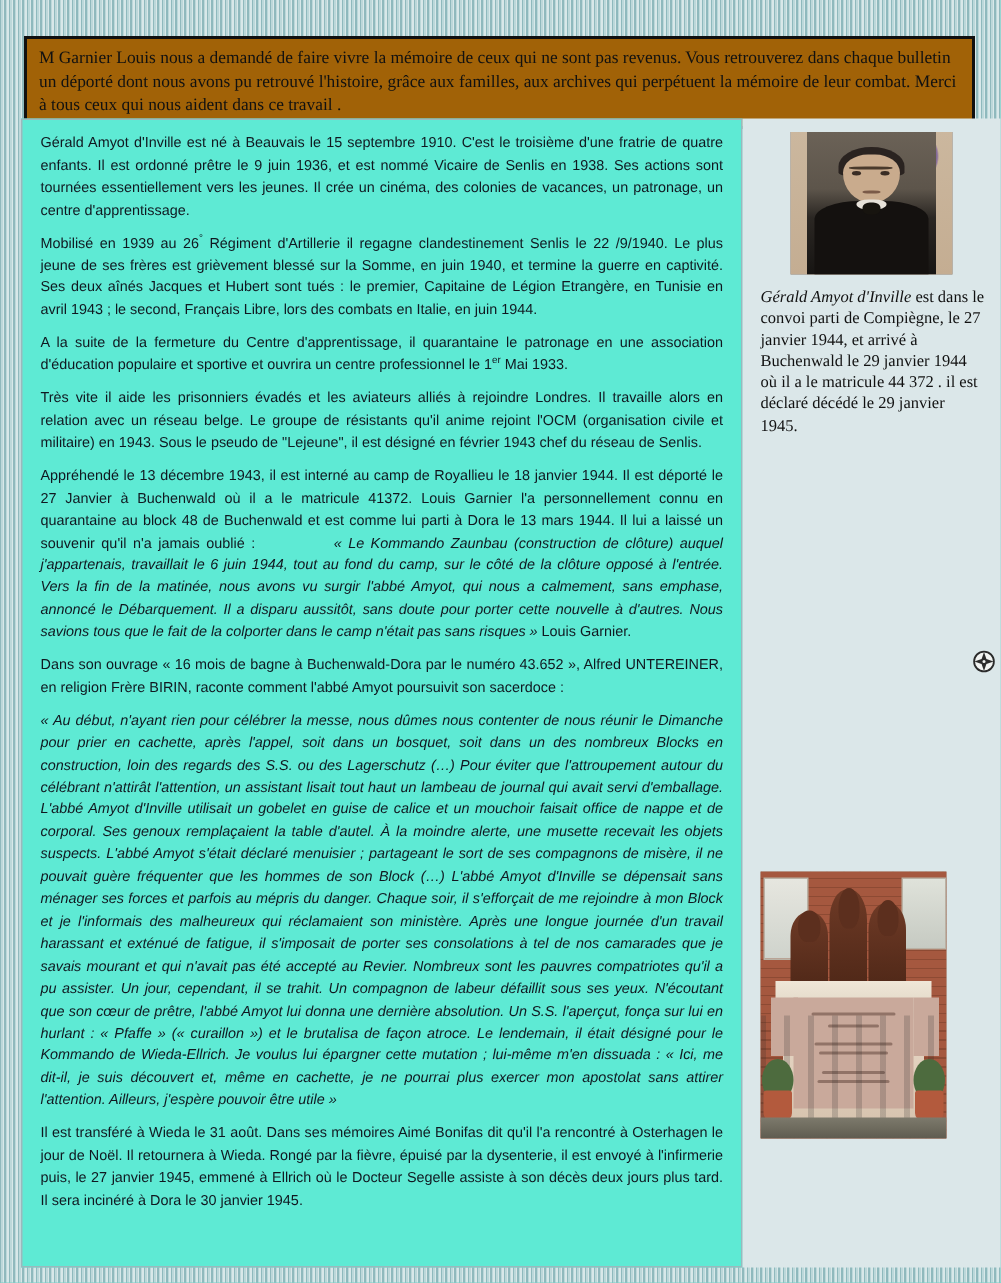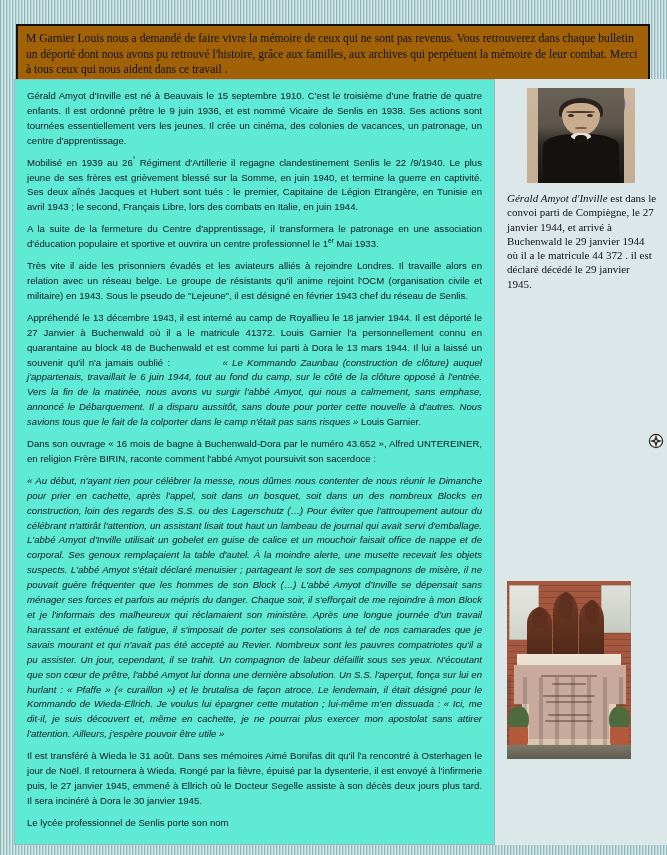--- a/index.html
+++ b/index.html
@@ -160,33 +160,32 @@
   <div class="header-box">
     <p>M Garnier Louis nous a demandé de faire vivre  la mémoire de ceux qui ne sont pas revenus. Vous retrouverez dans chaque bulletin un déporté dont nous avons pu retrouvé l'histoire, grâce aux  familles, aux archives qui perpétuent la mémoire de leur  combat. Merci à tous ceux qui nous aident dans ce travail .</p>
   </div>
 
   <div class="article">
 
     <p>Gérald Amyot d'Inville est né à Beauvais le 15 septembre 1910. C'est le troisième d'une fratrie de quatre enfants. Il est ordonné prêtre le 9 juin 1936, et est nommé Vicaire de Senlis en 1938. Ses actions sont tournées essentiellement vers les jeunes. Il crée un cinéma, des colonies de vacances, un patronage, un centre d'apprentissage.</p>
 
     <p><span>Mobilisé en 1939 au </span><span>26</span><sup>°</sup><span> Régiment d'Artillerie  il regagne clandestinement Senlis le 22 /9/1940. Le plus jeune de ses frères est grièvement blessé sur la Somme, en juin 1940, et termine la guerre en captivité. Ses deux aînés Jacques et Hubert sont tués : le premier, Capitaine de Légion Etrangère, en Tunisie en avril 1943 ; le second, Français Libre, lors des combats en Italie, en juin 1944.</span></p>
 
-    <p><span>A la suite de la fermeture du Centre d'apprentissage, il transformera le patronage en une association d'éducation populaire et sportive et ouvrira un centre professionnel le </span><span>1</span><sup>er</sup><span> Mai 1933.</span></p>
+    <p><span>A la suite de la fermeture du Centre d'apprentissage, il quarantaine le patronage en une association d'éducation populaire et sportive et ouvrira un centre professionnel le </span><span>1</span><sup>er</sup><span> Mai 1933.</span></p>
 
     <p>Très vite il aide les prisonniers évadés et les aviateurs alliés à rejoindre Londres. Il travaille alors en relation avec un réseau belge. Le groupe de résistants qu'il anime rejoint l'OCM (organisation civile et militaire) en 1943. Sous le pseudo de "Lejeune", il est désigné en février 1943 chef du réseau de Senlis.</p>
 
     <p><span>Appréhendé le 13 décembre 1943, il est interné au camp de Royallieu le 18 janvier 1944. Il est déporté le 27 Janvier à Buchenwald où il a le matricule 41372. Louis Garnier l'a  personnellement connu  en quarantaine au block 48 de Buchenwald et est comme lui parti à Dora le 13 mars 1944. Il lui a laissé un souvenir qu'il n'a jamais oublié : </span><span class="it">« Le Kommando Zaunbau (construction de clôture) auquel j'appartenais, travaillait le 6 juin 1944, tout au fond du camp, sur le côté de la clôture opposé à l'entrée. Vers la fin de la matinée, nous avons vu surgir l'abbé Amyot, qui nous a calmement, sans emphase, annoncé le Débarquement. Il a disparu aussitôt, sans doute pour porter cette nouvelle à d'autres. Nous savions tous que le fait de la colporter dans le camp n'était pas sans risques »</span><span> Louis Garnier.</span></p>
 
     <p>Dans son ouvrage « 16 mois de bagne à Buchenwald-Dora par le numéro 43.652 », Alfred UNTEREINER, en religion Frère BIRIN, raconte comment l'abbé Amyot poursuivit son sacerdoce :</p>
 
     <p class="italic">« Au début, n'ayant rien pour célébrer la messe, nous dûmes nous contenter de nous réunir le Dimanche pour prier en cachette, après l'appel, soit dans un bosquet, soit dans un des nombreux Blocks en construction, loin des regards des S.S. ou des Lagerschutz (…) Pour éviter que l'attroupement autour du célébrant n'attirât l'attention, un assistant lisait tout haut un lambeau de journal qui avait servi d'emballage. L'abbé Amyot d'Inville utilisait un gobelet en guise de calice et un mouchoir faisait office de nappe et de corporal. Ses genoux remplaçaient la table d'autel. À la moindre alerte, une musette recevait les objets suspects. L'abbé Amyot s'était déclaré menuisier ; partageant le sort de ses compagnons de misère, il ne pouvait guère fréquenter que les hommes de son Block (…) L'abbé Amyot d'Inville se dépensait sans ménager ses forces et parfois au mépris du danger. Chaque soir, il s'efforçait de me rejoindre à mon Block et je l'informais des malheureux qui réclamaient son ministère. Après une longue journée d'un travail harassant et exténué de fatigue, il s'imposait de porter ses consolations à tel de nos camarades que je savais mourant et qui n'avait pas été accepté au Revier. Nombreux sont les pauvres compatriotes qu'il a pu assister. Un jour, cependant, il se trahit. Un compagnon de labeur défaillit sous ses yeux. N'écoutant que son cœur de prêtre, l'abbé Amyot lui donna une dernière absolution. Un S.S. l'aperçut, fonça sur lui en hurlant : « Pfaffe » (« curaillon ») et le brutalisa de façon atroce. Le lendemain, il était désigné pour le Kommando de Wieda-Ellrich. Je voulus lui épargner cette mutation ; lui-même m'en dissuada : « Ici, me dit-il, je suis découvert et, même en cachette, je ne pourrai plus exercer mon apostolat sans attirer l'attention. Ailleurs, j'espère pouvoir être utile »</p>
 
     <p>Il est  transféré  à Wieda le 31 août.  Dans ses mémoires Aimé Bonifas dit qu'il l'a rencontré  à  Osterhagen le jour de Noël. Il retournera à Wieda.  Rongé par la fièvre, épuisé par la dysenterie, il est envoyé à l'infirmerie puis, le 27 janvier 1945, emmené à Ellrich où  le Docteur Segelle assiste à son décès  deux jours plus tard. Il sera incinéré à Dora le 30 janvier 1945.</p>
 
-    <p>Le lycée professionnel de Senlis porte son nom</p>
   </div>
 
   <div class="sidebar">
 
     <div class="photo-portrait">
       <div class="portrait-doc"></div>
       <div class="portrait-person">
         <div class="p-hair"></div>
         <div class="p-face"></div>
         <div class="p-brow"></div>

